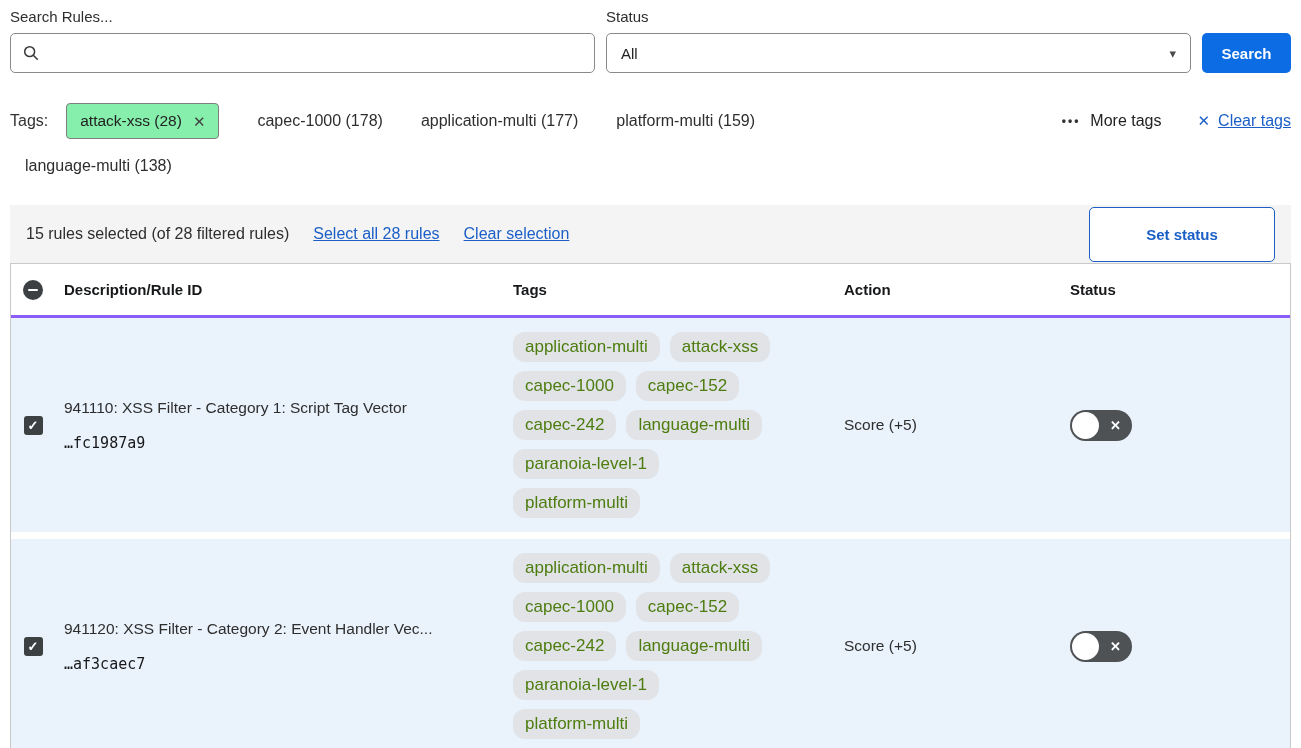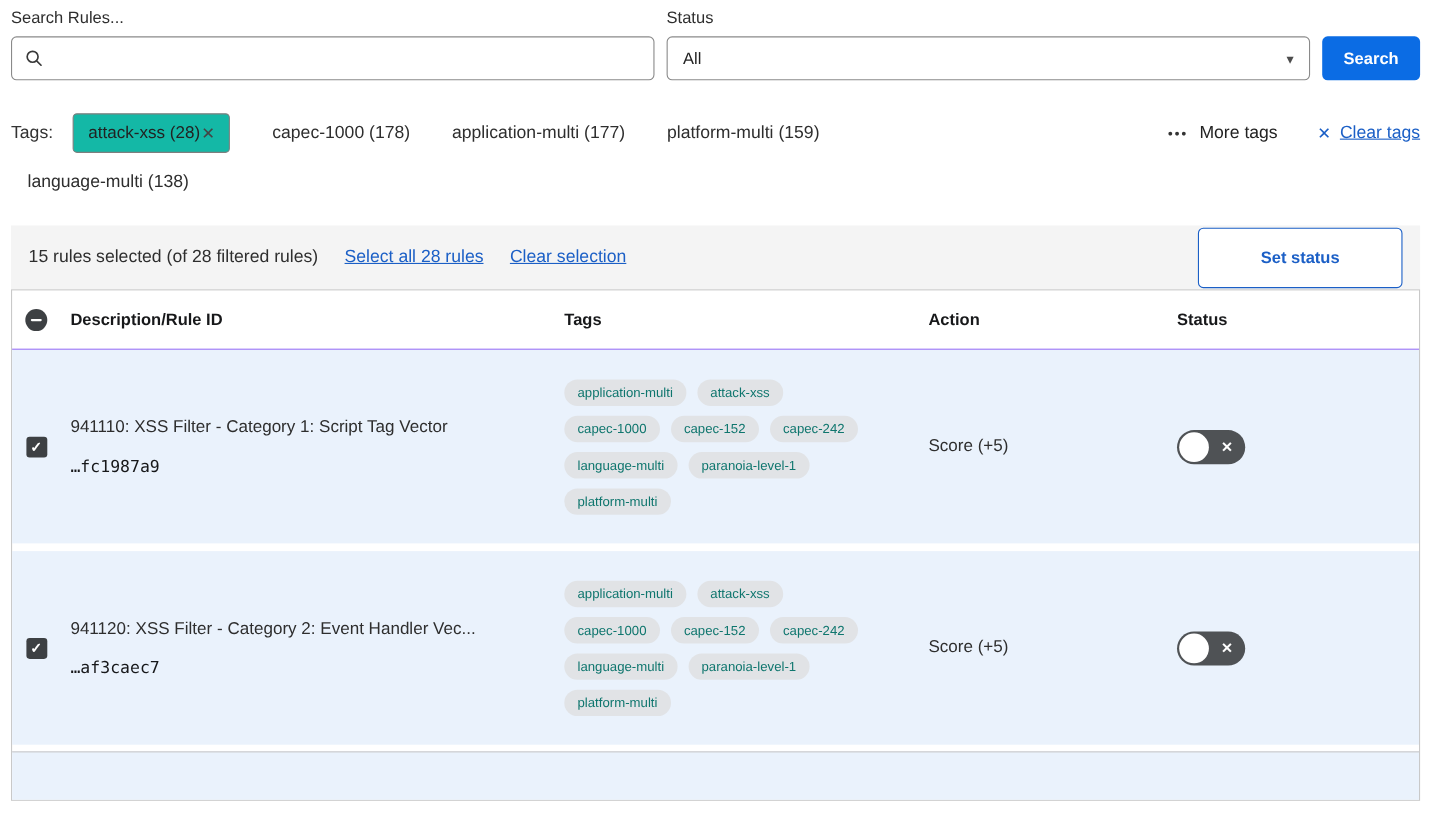--- a/index.html
+++ b/index.html
@@ -23,62 +23,62 @@
   .select{height:40px;border:1px solid #8a8a8a;border-radius:5px;display:flex;align-items:center;
     justify-content:space-between;padding:0 14px;font-size:15px;cursor:pointer;background:#fff;color:#222}
   .caret{color:#4c4c4c;font-size:13px}
   .btn-search{height:40px;flex:1;background:#0b6ce4;color:#fff;font-weight:700;font-size:15px;
     border:none;border-radius:5px;cursor:pointer}
 
   
   .tags-section{margin-top:30px;font-size:16px}
   .tags-line{display:flex;align-items:center}
   .tags-label{margin-right:18px;color:#333}
-  .tag-chip{display:inline-flex;align-items:center;gap:1px;border:1px solid #7e7e7e;border-radius:4px;
-    padding:8px 13px;font-size:15.5px;cursor:pointer;background:#14b8a6;color:#222}
+  .tag-chip{display:inline-flex;align-items:center;gap:11px;border:1px solid #7e7e7e;border-radius:4px;
+    padding:8px 13px;font-size:15.5px;cursor:pointer;background:#86efac;color:#222}
   .chip-x{font-size:15px;color:#444;line-height:1;cursor:pointer}
   .tag-plain{margin-left:38px;cursor:pointer;color:#2e2e2e}
   .more-tags{margin-left:auto;display:flex;align-items:center;gap:10px;cursor:pointer;color:#222}
   .dots{letter-spacing:2px;font-weight:700;font-size:12px;color:#333}
   .clear-tags{margin-left:36px;display:flex;align-items:center;gap:8px;color:#1b5fc6;cursor:pointer}
   .clear-tags .lbl{text-decoration:underline}
   .clear-x{font-size:15px}
   .tags-line2{margin-top:18px;padding-left:15px}
   .tags-line2 .tag-plain{margin-left:0}
 
   
   .selection-bar{margin-top:30px;height:58px;background:#f4f4f4;display:flex;align-items:center;
     padding:0 16px;font-size:16px;gap:24px;color:#2e2e2e}
   .sel-link{color:#1b5fc6;text-decoration:underline;cursor:pointer}
   .btn-set-status{margin-left:auto;width:186px;height:55px;background:#fff;border:1px solid #1b5fc6;
     color:#1b5fc6;font-weight:700;font-size:15px;border-radius:5px;cursor:pointer}
 
   
   .rules-table{border:1px solid #c9c9c9;background:#fff}
   .t-header,.t-row{display:grid;grid-template-columns:44px 458px 331px 226px 1fr;align-items:center}
-  .t-header{height:54px;border-bottom:1px solid #8b5cf6;font-weight:700;font-size:15px;color:#17181a}
+  .t-header{height:54px;border-bottom:3px solid #8b5cf6;font-weight:700;font-size:15px;color:#17181a}
   .th-desc{padding-left:9px}
   .t-row{background:#eaf2fc;min-height:176px}
   .t-row + .t-row{margin-top:7px}
   .t-row.partial{min-height:0;height:44px;margin-top:6px;border-top:1px solid #c9c9c9}
 
   .cb-cell{display:flex;justify-content:center}
   .cb-header{width:20px;height:20px;border-radius:50%;background:#3d4043;display:flex;
     align-items:center;justify-content:center;cursor:pointer}
   .minus{width:10px;height:2px;background:#fff;border-radius:1px}
   .cb-checked{width:19px;height:19px;border-radius:3px;background:#3d4043;display:flex;
     align-items:center;justify-content:center;cursor:pointer}
   .check{color:#fff;font-size:13px;font-weight:700;line-height:1}
 
   .desc-cell{display:flex;flex-direction:column;justify-content:center;gap:17px;padding:0 20px 0 9px}
   .rule-desc{font-size:15.5px;color:#2e2e2e}
   .rule-id{font-family:"DejaVu Sans Mono",monospace;font-size:15px;color:#17181a}
 
   .pill-wrap{display:flex;flex-wrap:wrap;gap:9px 10px;max-width:268px;padding:14px 0}
-  .pill{background:#e1e3e6;border-radius:12px;padding:5px 12px;font-size:12px;color:#0f766e;white-space:nowrap}
+  .pill{background:#e1e3e6;border-radius:12px;padding:5px 12px;font-size:17px;color:#4d7c0f;white-space:nowrap}
 
   .action-cell{font-size:15.5px;color:#2e2e2e}
 
   .status-cell{display:flex;align-items:center}
   .toggle{width:62px;height:31px;background:#4f5255;border-radius:16px;position:relative;cursor:pointer;display:inline-block}
   .knob{position:absolute;left:2px;top:2px;width:27px;height:27px;border-radius:50%;background:#fff}
   .toggle-x{position:absolute;right:11px;top:50%;transform:translateY(-50%);color:#fff;font-size:13px;font-weight:700;line-height:1}
 </style>
 </head>
 <body>

